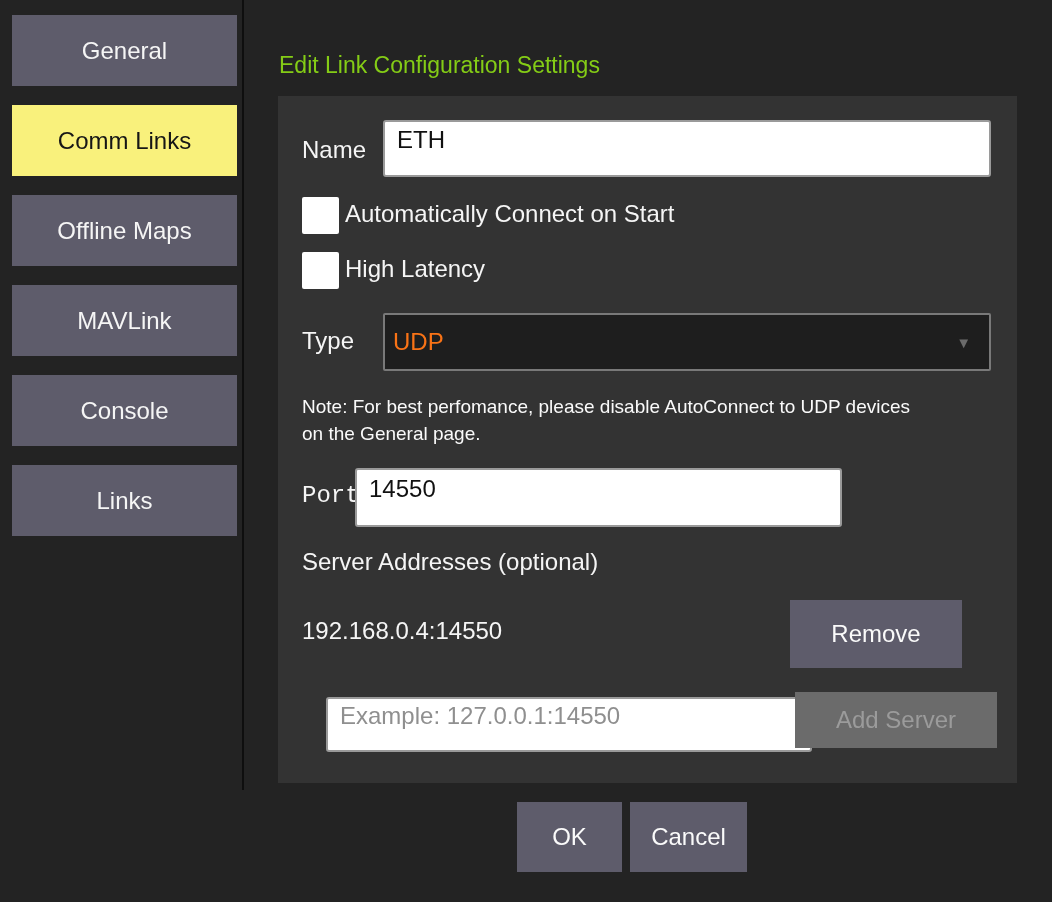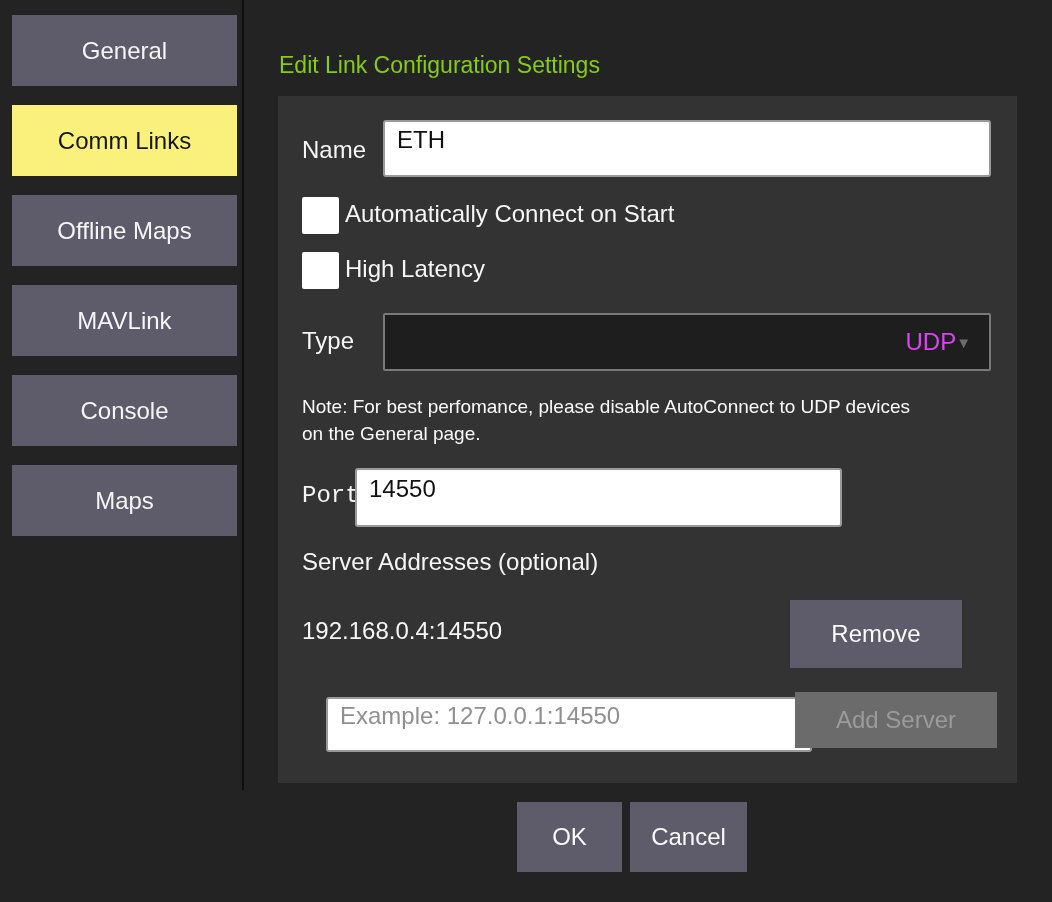--- a/index.html
+++ b/index.html
@@ -43,21 +43,21 @@
   .txt-input::placeholder{color:#8f8f8f;}
   .checkbox{
     position:absolute;width:37px;height:37px;background:#ffffff;border-radius:2px;
     cursor:pointer;
   }
   .combo{
     position:absolute;left:105px;top:217px;width:608px;height:58px;
     background:#1e1e1e;border:2px solid #797979;border-radius:2px;
     display:flex;align-items:center;
   }
-  .combo-value{font-size:24px;color:#d946ef;padding-left:8px;flex:1;text-align:right;}
+  .combo-value{font-size:24px;color:#f97316;padding-left:8px;flex:1;}
   .combo-arrow{font-size:15px;color:#6b6b6b;padding-right:18px;}
   .note{
     position:absolute;left:24px;top:297px;
     font-size:19px;line-height:27px;color:#fafafa;
   }
   .ip-text{position:absolute;left:24px;top:521px;font-size:24px;color:#f5f5f5;}
   .btn{
     position:absolute;background:#5e5c6b;color:#fafafa;border:none;
     font-family:"Liberation Sans", sans-serif;font-size:24px;
     display:flex;align-items:center;justify-content:center;cursor:pointer;
@@ -70,21 +70,21 @@
 </style>
 </head>
 <body>
 
 <div class="sidebar">
   <div class="side-btn">General</div>
   <div class="side-btn active">Comm Links</div>
   <div class="side-btn">Offline Maps</div>
   <div class="side-btn">MAVLink</div>
   <div class="side-btn">Console</div>
-  <div class="side-btn">Maps</div>
+  <div class="side-btn">Links</div>
 </div>
 
 <div class="page-title">Edit Link Configuration Settings</div>
 
 <div class="panel">
 
   <div class="flabel" style="left:24px;top:40px;">Name</div>
   <input class="txt-input" style="left: 105px; top: 24px; width: 608px; height: 57px;" value="ETH">
 
   <div class="checkbox" style="left:24px;top:101px;"></div>

